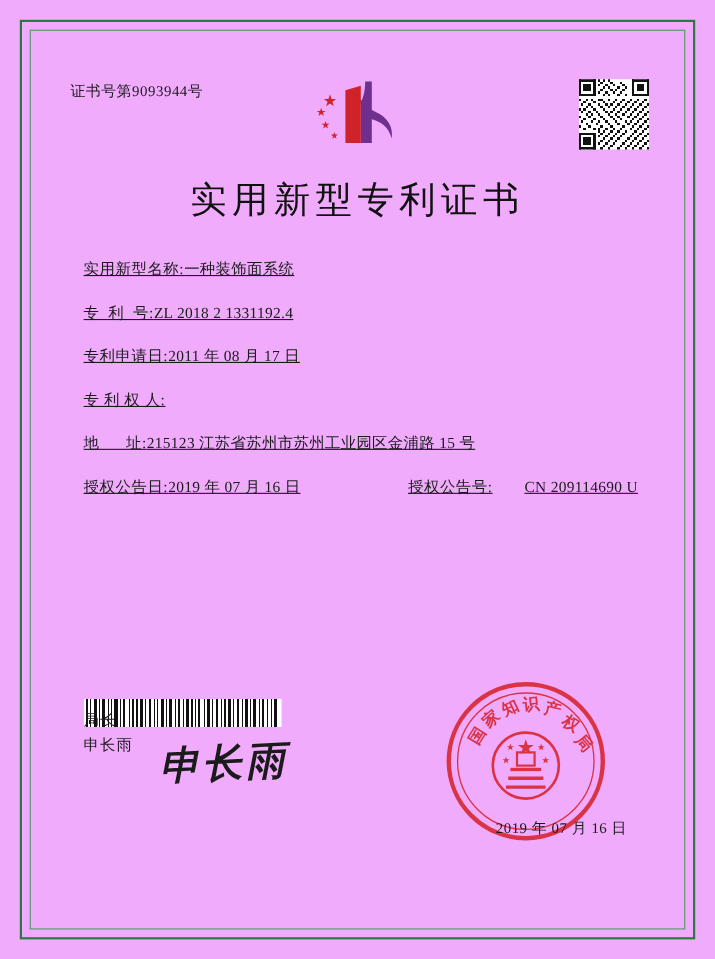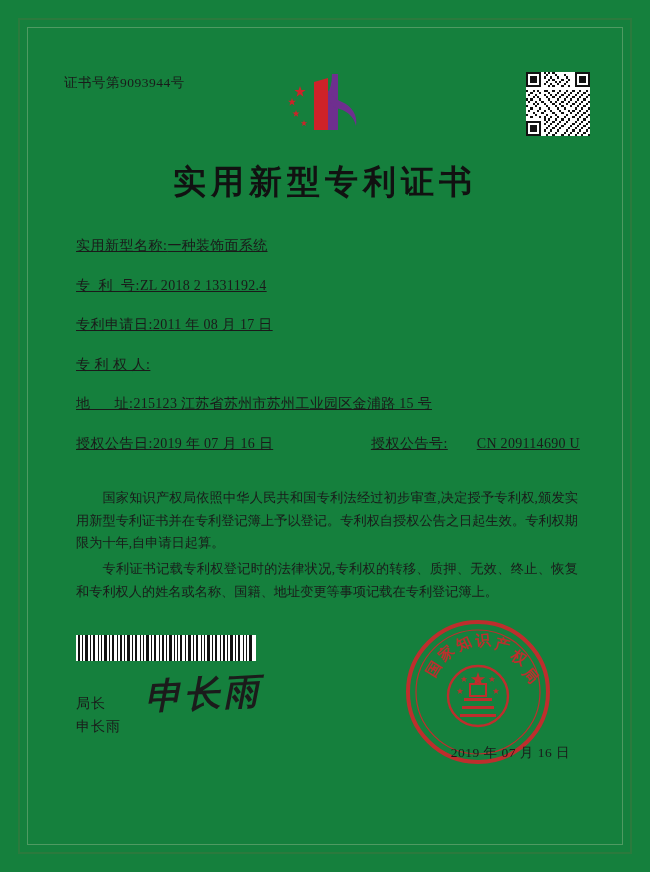--- a/index.html
+++ b/index.html
@@ -11,21 +11,21 @@
     width: 650px;
     height: 872px;
     font-family: "Liberation Serif", serif;
     color: #1a1a1a;
     overflow: hidden;
   }
   .page {
     position: relative;
     width: 650px;
     height: 872px;
-    background: #15803d;
+    background: #f0abfc;
   }
   
   .border-outer {
     position: absolute;
     left: 18px;
     top: 18px;
     right: 18px;
     bottom: 18px;
     border: 2px solid #2b7a3d;
     box-sizing: border-box;
@@ -74,21 +74,21 @@
     height: 72px;
   }
   
   .doc-title {
     position: absolute;
     left: 0;
     right: 0;
     top: 120px;
     text-align: center;
     font-size: 33px;
-    font-weight: bold;
+    font-weight: normal;
     letter-spacing: 5px;
     font-family: "DejaVu Serif", "Liberation Serif", serif;
     color: #111;
   }
   
   .fields {
     position: absolute;
     left: 36px;
     right: 30px;
     top: 195px;
@@ -144,21 +144,21 @@
     left: 36px;
     top: 595px;
     width: 180px;
     height: 26px;
   }
   .barcode svg { display: block; }
   
   .sig-block {
     position: absolute;
     left: 36px;
-    top: 652px;
+    top: 604px;
     font-size: 14px;
     line-height: 1.65;
     letter-spacing: 1px;
   }
   .signature-script {
     position: absolute;
     left: 105px;
     top: 630px;
     font-size: 36px;
     font-family: "DejaVu Serif", "Liberation Serif", serif;
@@ -465,24 +465,20 @@
         <span class="field-value">215123 江苏省苏州市苏州工业园区金浦路 15 号</span>
       </div>
       <div class="field-row dual">
         <span class="field-label">授权公告日:</span>
         <span class="field-value">2019 年 07 月 16 日</span>
         <span class="field-label2">授权公告号:</span>
         <span class="field-value2">CN 209114690 U</span>
       </div>
     </div>
 
-    <div class="paragraphs">
-      <p>国家知识产权局依照中华人民共和国专利法经过初步审查,决定授予专利权,颁发实用新型专利证书并在专利登记簿上予以登记。专利权自授权公告之日起生效。专利权期限为十年,自申请日起算。</p>
-      <p>专利证书记载专利权登记时的法律状况,专利权的转移、质押、无效、终止、恢复和专利权人的姓名或名称、国籍、地址变更等事项记载在专利登记簿上。</p>
-    </div>
 
     <div class="barcode">
       <svg width="180" height="26" viewBox="0 0 180 26" shape-rendering="crispEdges">
         <rect width="180" height="26" fill="#ffffff"></rect>
         <g fill="#111111">
           <rect x="2" y="0" width="2" height="26"></rect>
             <rect x="6" y="0" width="1" height="26"></rect>
           <rect x="9" y="0" width="3" height="26"></rect>
             <rect x="14" y="0" width="1" height="26"></rect>
           <rect x="17" y="0" width="2" height="26"></rect>

